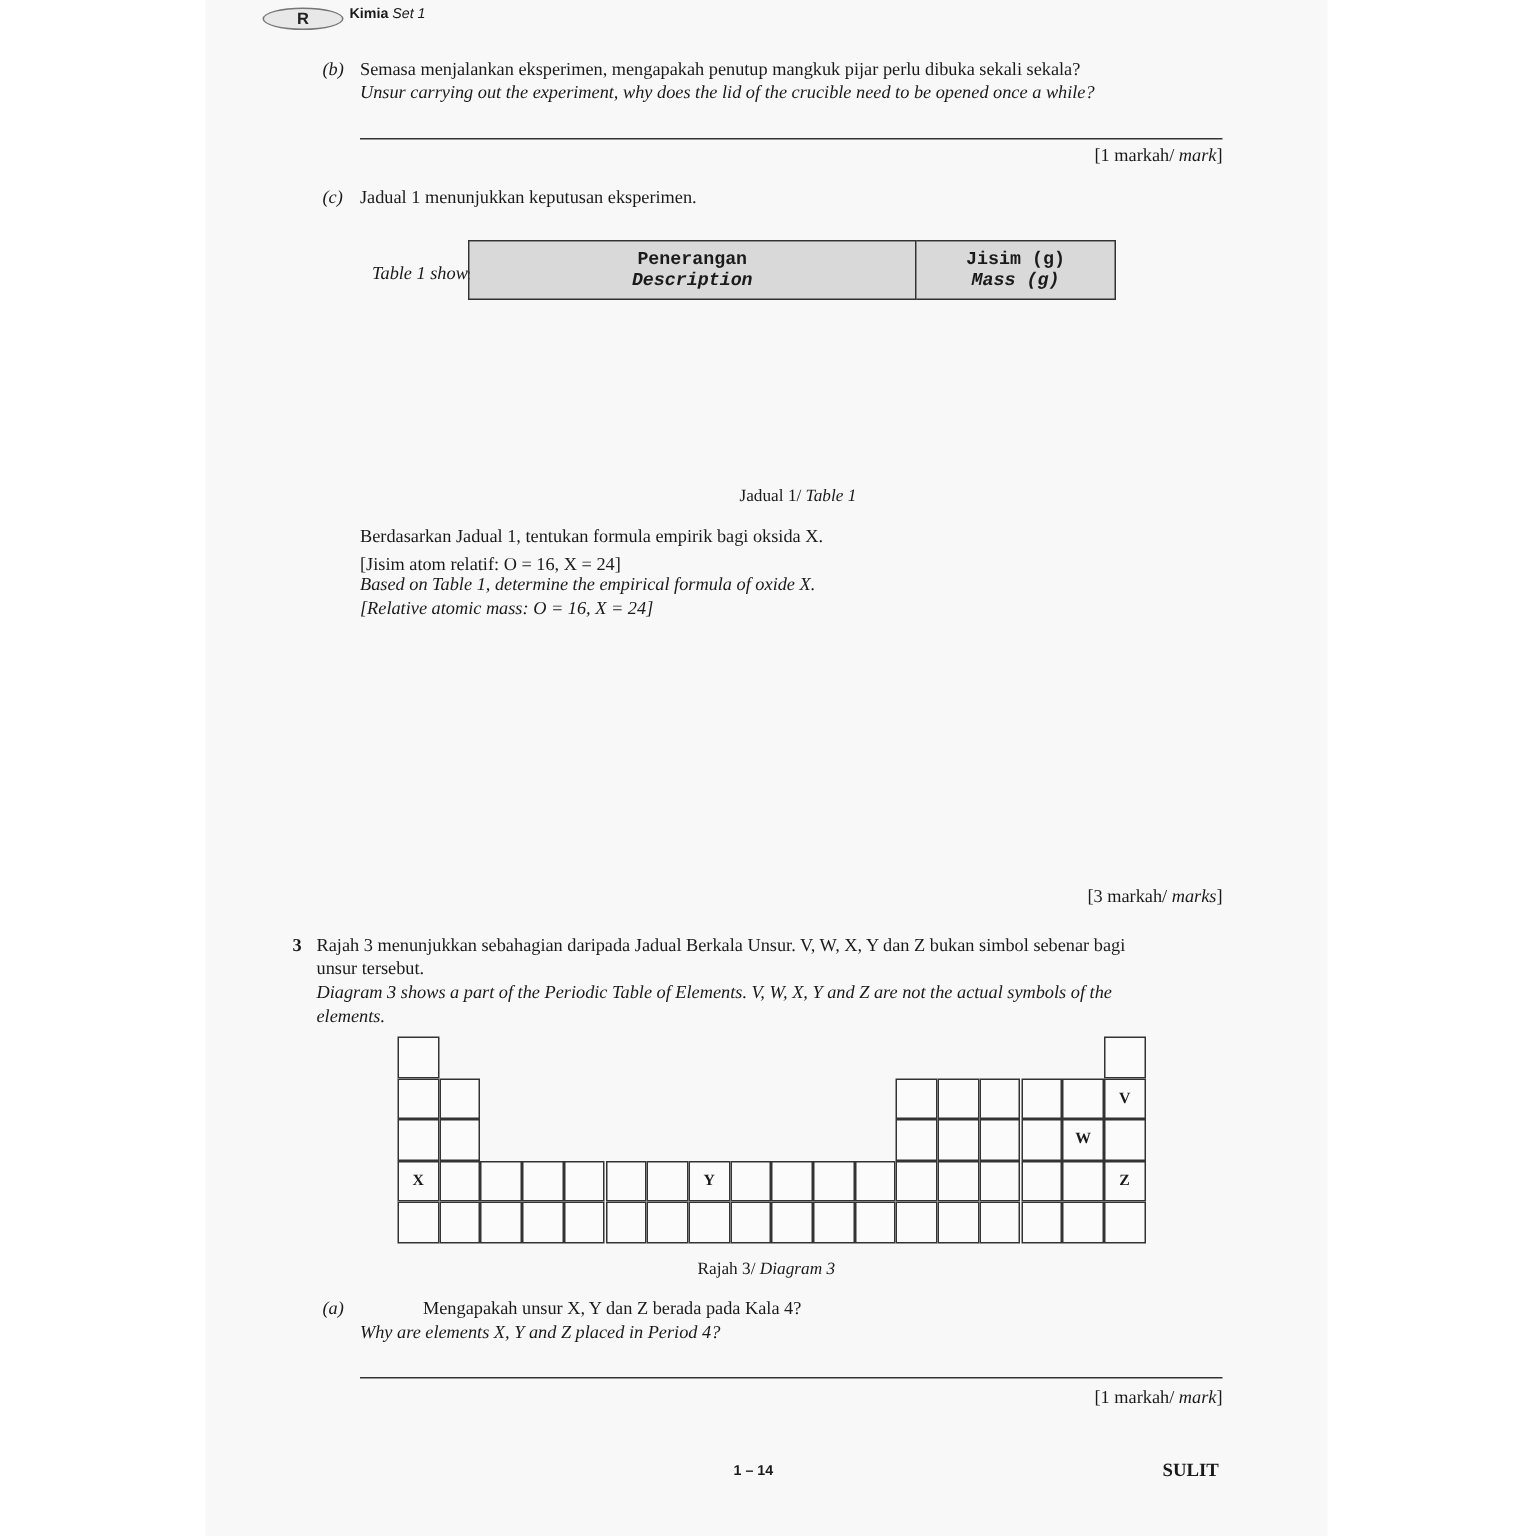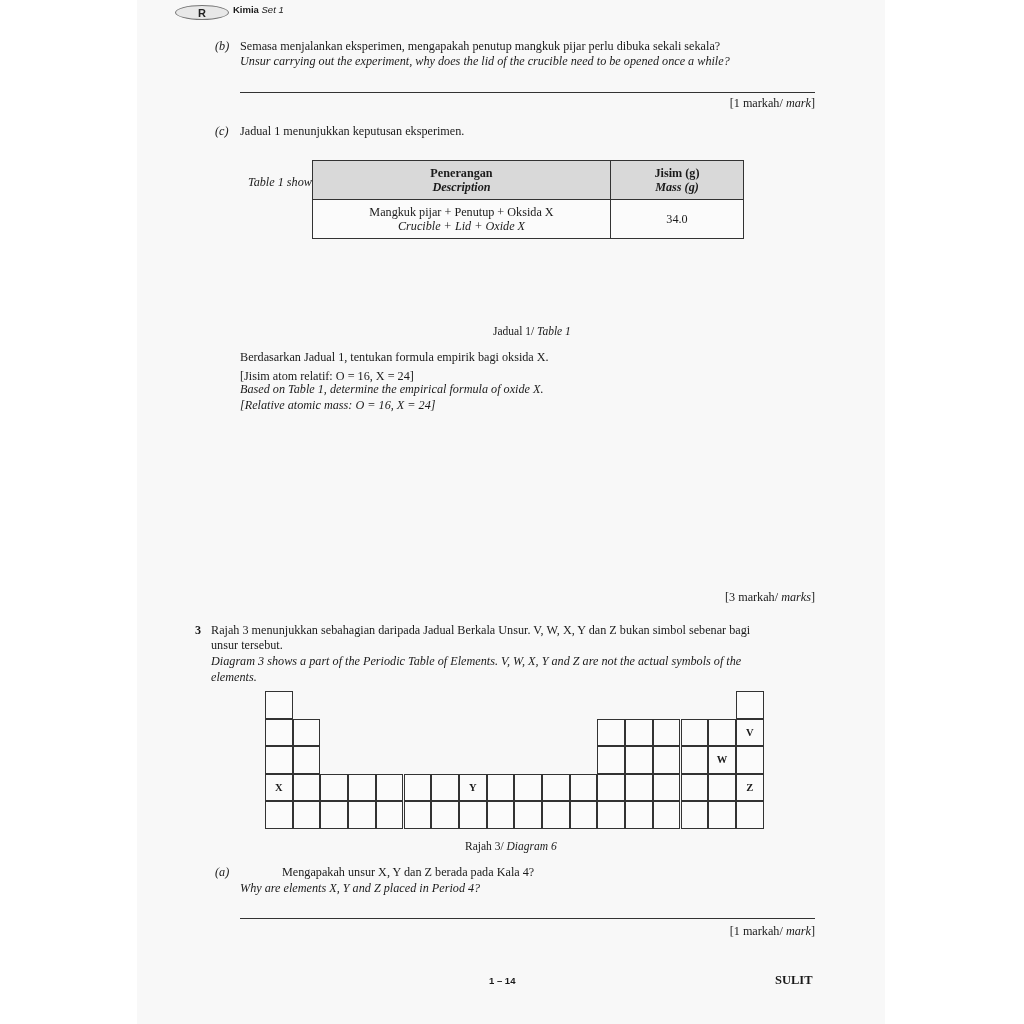--- a/index.html
+++ b/index.html
@@ -12,21 +12,21 @@
   .b { font-weight:bold; }
   .logo { position:absolute; left:175px; top:5px; width:52px; height:13px; border:1px solid #777; border-radius:50%;
           background:#e8e8e8; display:flex; align-items:center; justify-content:center; font-size:8px; color:#555;}
   .logo span { font-family:"Liberation Sans", sans-serif; font-weight:bold; font-size:11px; color:#222; }
   .hdr { position:absolute; left:233px; top:4px; font-family:"Liberation Sans", sans-serif; font-size:9.5px; font-weight:bold; }
   .hdr em { font-weight:normal; }
   .line { position:absolute; height:1px; background:#333; }
   .marks { position:absolute; right:209px; font-size:12.2px; white-space:nowrap; }
   table.res { position:absolute; left:312px; top:160px; width:432px; border-collapse:collapse; font-size:12.2px; }
   table.res td, table.res th { border:1.3px solid #333; text-align:center; padding:0; line-height:14.5px; }
-  table.res th { background:#d9d9d9; font-weight:bold; height:38px; }
+  table.res th { background:#d9d9d9; font-weight:bold; height:38px;font-family:Liberation Mono, monospace; }
   table.res td { height:38px; background:#fbfbfb; }
   table.res .c1 { width:297px; }
   .pt { position:absolute; left:265px; top:691px; }
   .cell { position:absolute; width:27.7px; height:27.6px; box-sizing:border-box; border:1.3px solid #333; background:#fbfbfb;
           display:flex; align-items:center; justify-content:center; font-size:10.5px; font-weight:bold; }
   .footer { position:absolute; top:975px; font-family:"Liberation Sans", sans-serif; }
 </style>
 </head>
 <body>
 
@@ -48,24 +48,20 @@
 
 <div class="abs t" style="left:215px;top:123px;"><span class="i">(c)</span></div>
 <div class="abs t" style="left:240px;top:123px;">Jadual 1 menunjukkan keputusan eksperimen.</div>
 <div class="abs t i" style="left:248px;top:138px;margin-top:36px;">Table 1 shows the results of the experiment.</div>
 
 <table class="res">
   <tbody>
       <tr>
     <th class="c1"><span>Penerangan</span><br><span class="i">Description</span></th>
     <th><span>Jisim (g)</span><br><span class="i">Mass (g)</span></th>
-  </tr>
-  <tr>
-    <td><span>Mangkuk pijar + Penutup + Oksida X</span><br><span class="i">Crucible + Lid + Oxide X</span></td>
-    <td>34.0</td>
   </tr>
 </tbody>
   </table>
 <div class="abs t" style="left:493px;top:323px;font-size:11.5px;"><span>Jadual 1/ </span><span class="i">Table 1</span></div>
 
 <div class="abs t" style="left:240px;top:349px;">Berdasarkan Jadual 1, tentukan formula empirik bagi oksida X.</div>
 <div class="abs t" style="left:240px;top:368px;text-align:right;">[Jisim atom relatif: O = 16, X = 24]</div>
 <div class="abs t i" style="left:240px;top:381px;">Based on Table 1, determine the empirical formula of oxide X.</div>
 <div class="abs t i" style="left:240px;top:397px;">[Relative atomic mass: O = 16, X = 24]</div>
 <div class="abs" style="left:240px;top:415px;width:575px;height:170px;"></div>
@@ -127,21 +123,21 @@
     <div class="cell" style="left: 277px; top: 110.4px;"></div>
     <div class="cell" style="left: 304.7px; top: 110.4px;"></div>
     <div class="cell" style="left: 332.4px; top: 110.4px;"></div>
     <div class="cell" style="left: 360.1px; top: 110.4px;"></div>
     <div class="cell" style="left: 387.8px; top: 110.4px;"></div>
     <div class="cell" style="left: 415.5px; top: 110.4px;"></div>
     <div class="cell" style="left: 443.2px; top: 110.4px;"></div>
     <div class="cell" style="left: 470.9px; top: 110.4px;"></div>
   </div>
 
-<div class="abs t" style="left:465px;top:838px;font-size:11.5px;"><span>Rajah 3/ </span><span class="i">Diagram 6</span></div>
+<div class="abs t" style="left:465px;top:838px;font-size:11.5px;"><span>Rajah 3/ </span><span class="i">Diagram 3</span></div>
 
 <div class="abs t" style="left:215px;top:864px;"><span class="i">(a)</span></div>
 <div class="abs t" style="left:240px;top:864px;margin-left:42px;">Mengapakah unsur X, Y dan Z berada pada Kala 4?</div>
 <div class="abs t i" style="left:240px;top:880px;">Why are elements X, Y and Z placed in Period 4?</div>
 <div class="line" style="left:240px;top:918px;width:575px;"></div>
 <div class="marks" style="top:924px;"><span>[1 markah/ </span><span class="i">mark</span><span>]</span></div>
 
 <div class="footer" style="left:489px;font-size:9.5px;font-weight:bold;">1 – 14</div>
 <div class="footer" style="left:775px;top:973px;font-family:'Liberation Serif',serif;font-size:12.5px;font-weight:bold;">SULIT</div>
 

